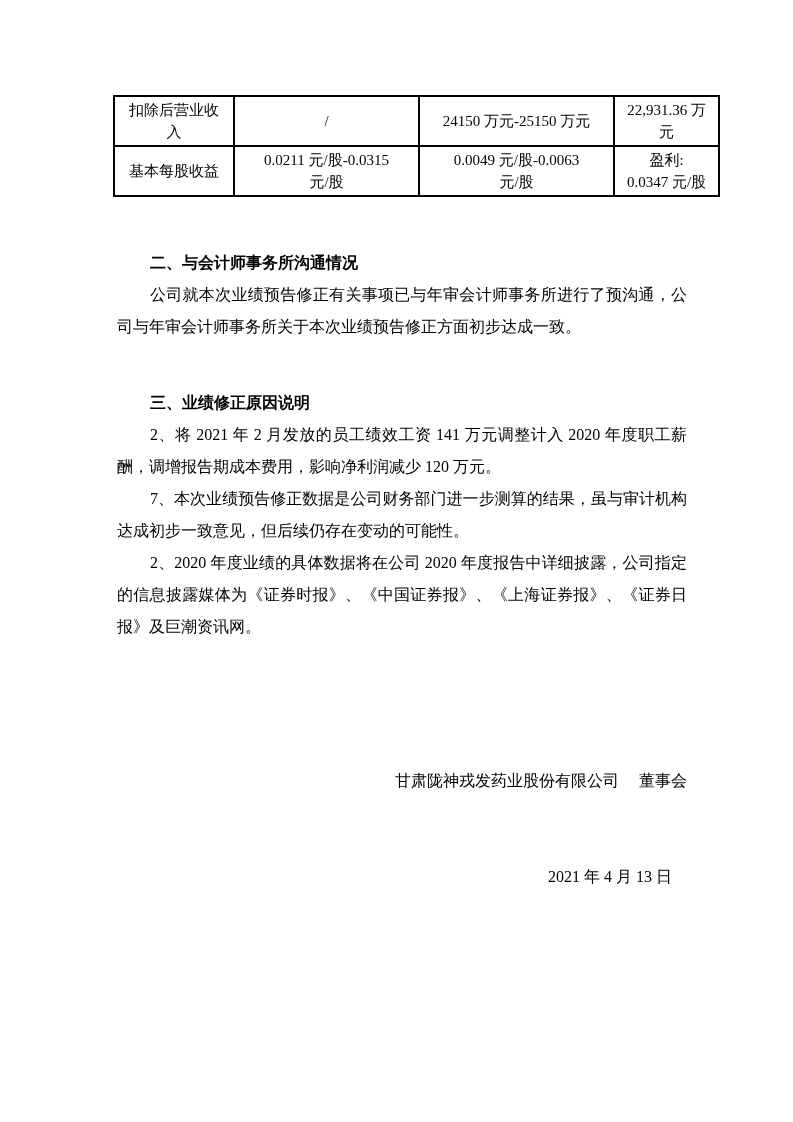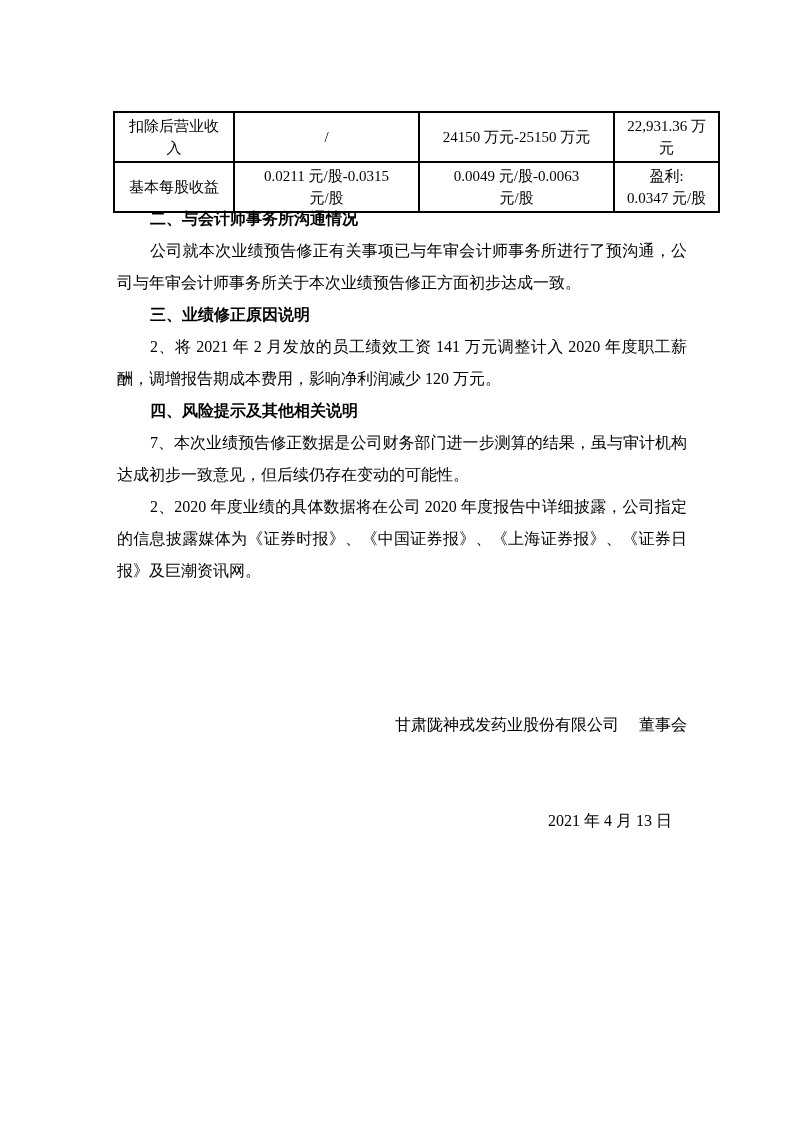--- a/index.html
+++ b/index.html
@@ -21,21 +21,20 @@
     left: 113px;
     top: 95px;
     width: 605px;
   }
   table.results {
     width: 100%;
     border-collapse: collapse;
     table-layout: fixed;
     font-size: 15px;
     line-height: 22px;
-    margin-top: 16px;
   }
   table.results td {
     border: 2px solid #000000;
     text-align: center;
     vertical-align: middle;
     padding: 2px 5px;
     white-space: pre-line;
   }
   tr.row-1 { height: 49px; }
   tr.row-2 { height: 45px; }
@@ -50,20 +49,21 @@
     line-height: 32px;
     text-align: justify;
   }
   .doc-body .heading {
     font-family: "Liberation Sans", "DejaVu Sans", sans-serif;
     font-weight: bold;
     font-size: 16px;
     line-height: 32px;
     text-indent: 33px;
     text-align: left;
+    margin-top: 44px;
   }
   .doc-body p.para {
     text-indent: 33px;
   }
   .doc-body p.closing {
     margin-top: 14px;
     text-indent: 33px;
     text-align: left;
   }
 
@@ -113,21 +113,20 @@
   </div>
 
   <div class="doc-body">
 
     <div class="heading">二、与会计师事务所沟通情况</div>
     <p class="para">公司就本次业绩预告修正有关事项已与年审会计师事务所进行了预沟通，公司与年审会计师事务所关于本次业绩预告修正方面初步达成一致。</p>
 
     <div class="heading">三、业绩修正原因说明</div>
     <p class="para">2、将 2021 年 2 月发放的员工绩效工资 141 万元调整计入 2020 年度职工薪酬，调增报告期成本费用，影响净利润减少 120 万元。</p>
 
-    <div class="heading">四、风险提示及其他相关说明</div>
     <p class="para">7、本次业绩预告修正数据是公司财务部门进一步测算的结果，虽与审计机构达成初步一致意见，但后续仍存在变动的可能性。</p>
     <p class="para">2、2020 年度业绩的具体数据将在公司 2020 年度报告中详细披露，公司指定的信息披露媒体为《证券时报》、《中国证券报》、《上海证券报》、《证券日报》及巨潮资讯网。</p>
 
 
     <div class="signature">
       <div class="company-line">甘肃陇神戎发药业股份有限公司　 董事会</div>
       <div class="date-line">2021 年 4 月 13 日</div>
     </div>
 
   </div>

